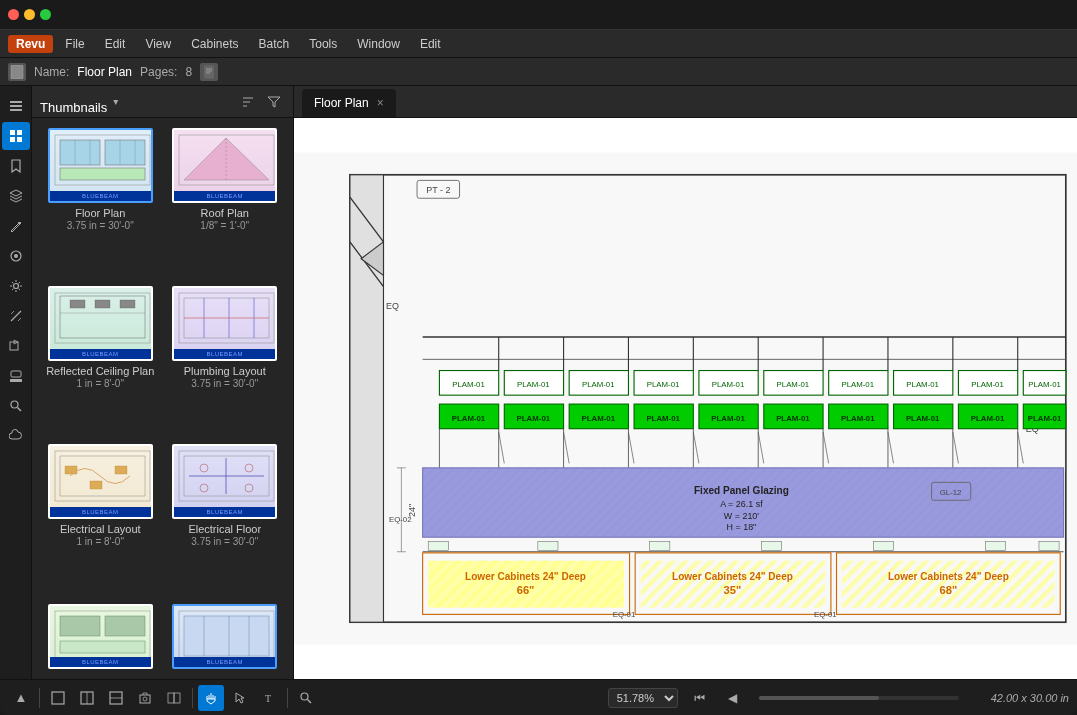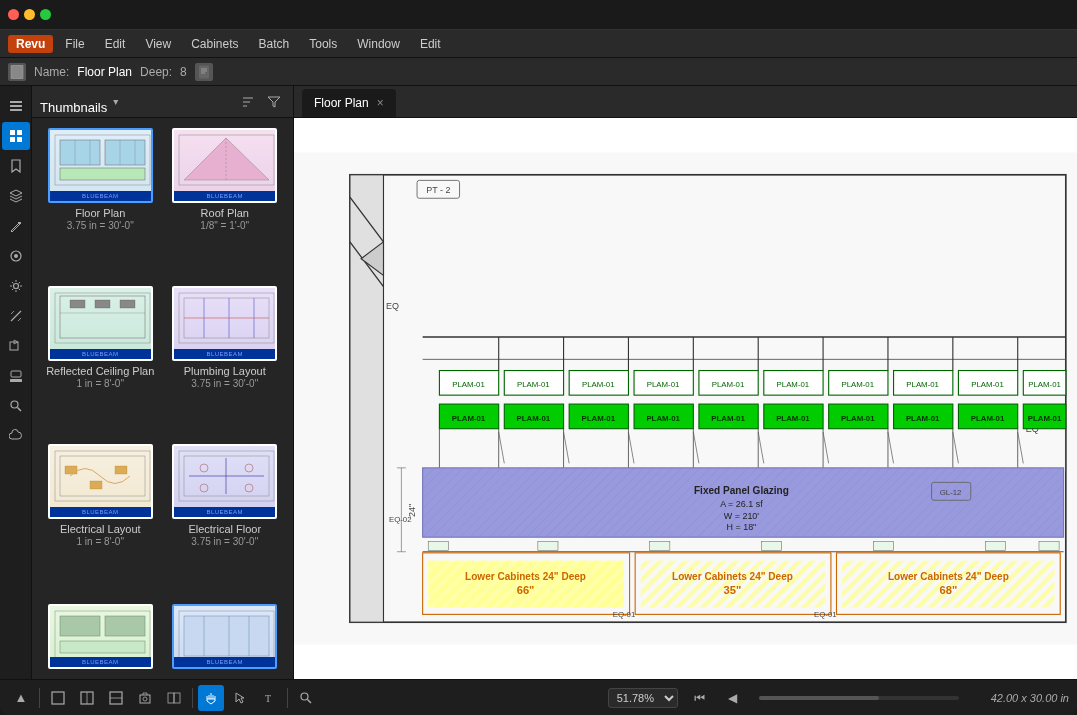--- a/index.html
+++ b/index.html
@@ -385,21 +385,21 @@
 
 <div class="file-bar">
   <div class="file-icon">
     <svg width="14" height="14" viewBox="0 0 14 14">
       <rect width="12" height="14" x="1" y="0" fill="#888" rx="1"></rect>
       <rect width="12" height="14" x="1" y="0" fill="none" stroke="#aaa" stroke-width="0.5" rx="1"></rect>
     </svg>
   </div>
   <span class="file-bar-label">Name:</span>
   <span class="file-bar-name">Floor Plan</span>
-  <span class="file-bar-pages">Deep:</span>
+  <span class="file-bar-pages">Pages:</span>
   <span class="file-bar-pages">8</span>
   <div class="file-icon">
     <svg width="14" height="14" viewBox="0 0 14 14">
       <rect width="10" height="13" x="2" y="0.5" fill="#666" rx="1"></rect>
       <path d="M4 4h6M4 6h6M4 8h4" stroke="#aaa" stroke-width="0.8" fill="none"></path>
     </svg>
   </div>
 </div>
 
 <div class="main-layout">

